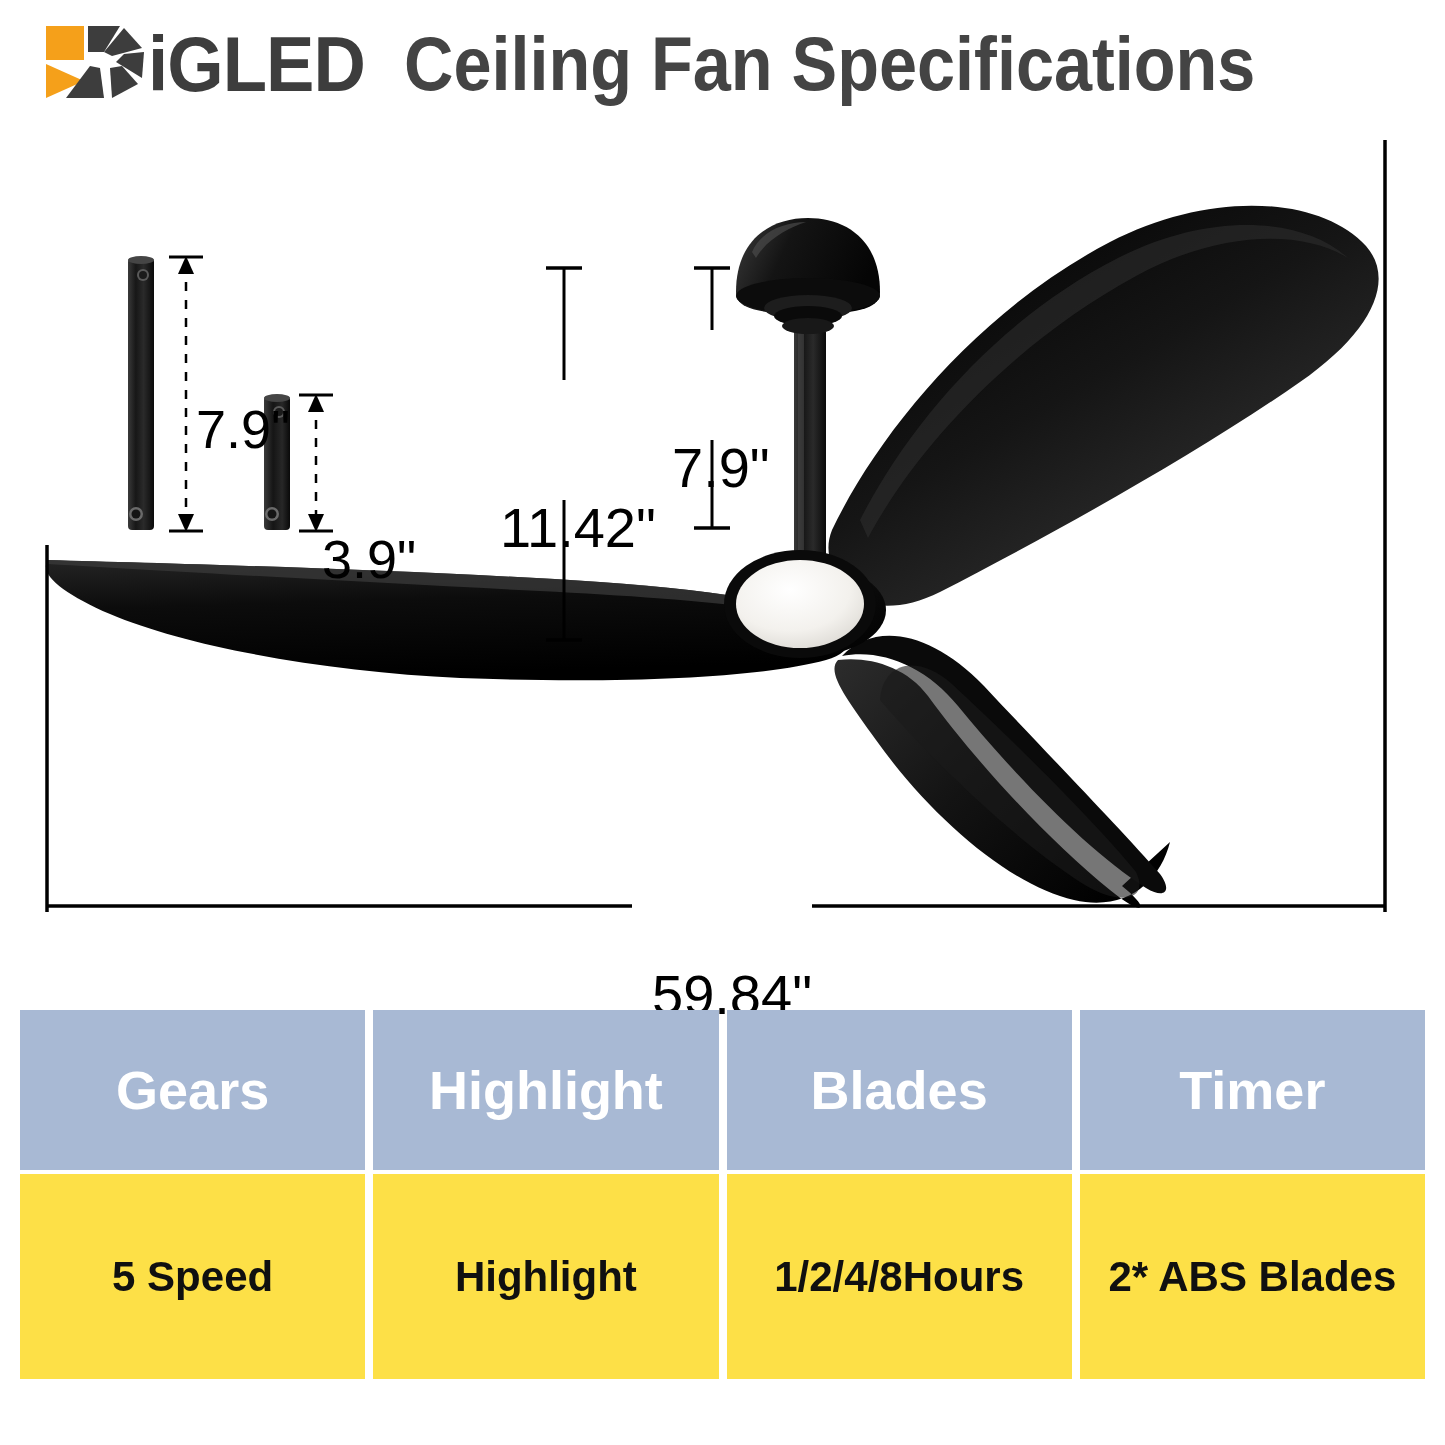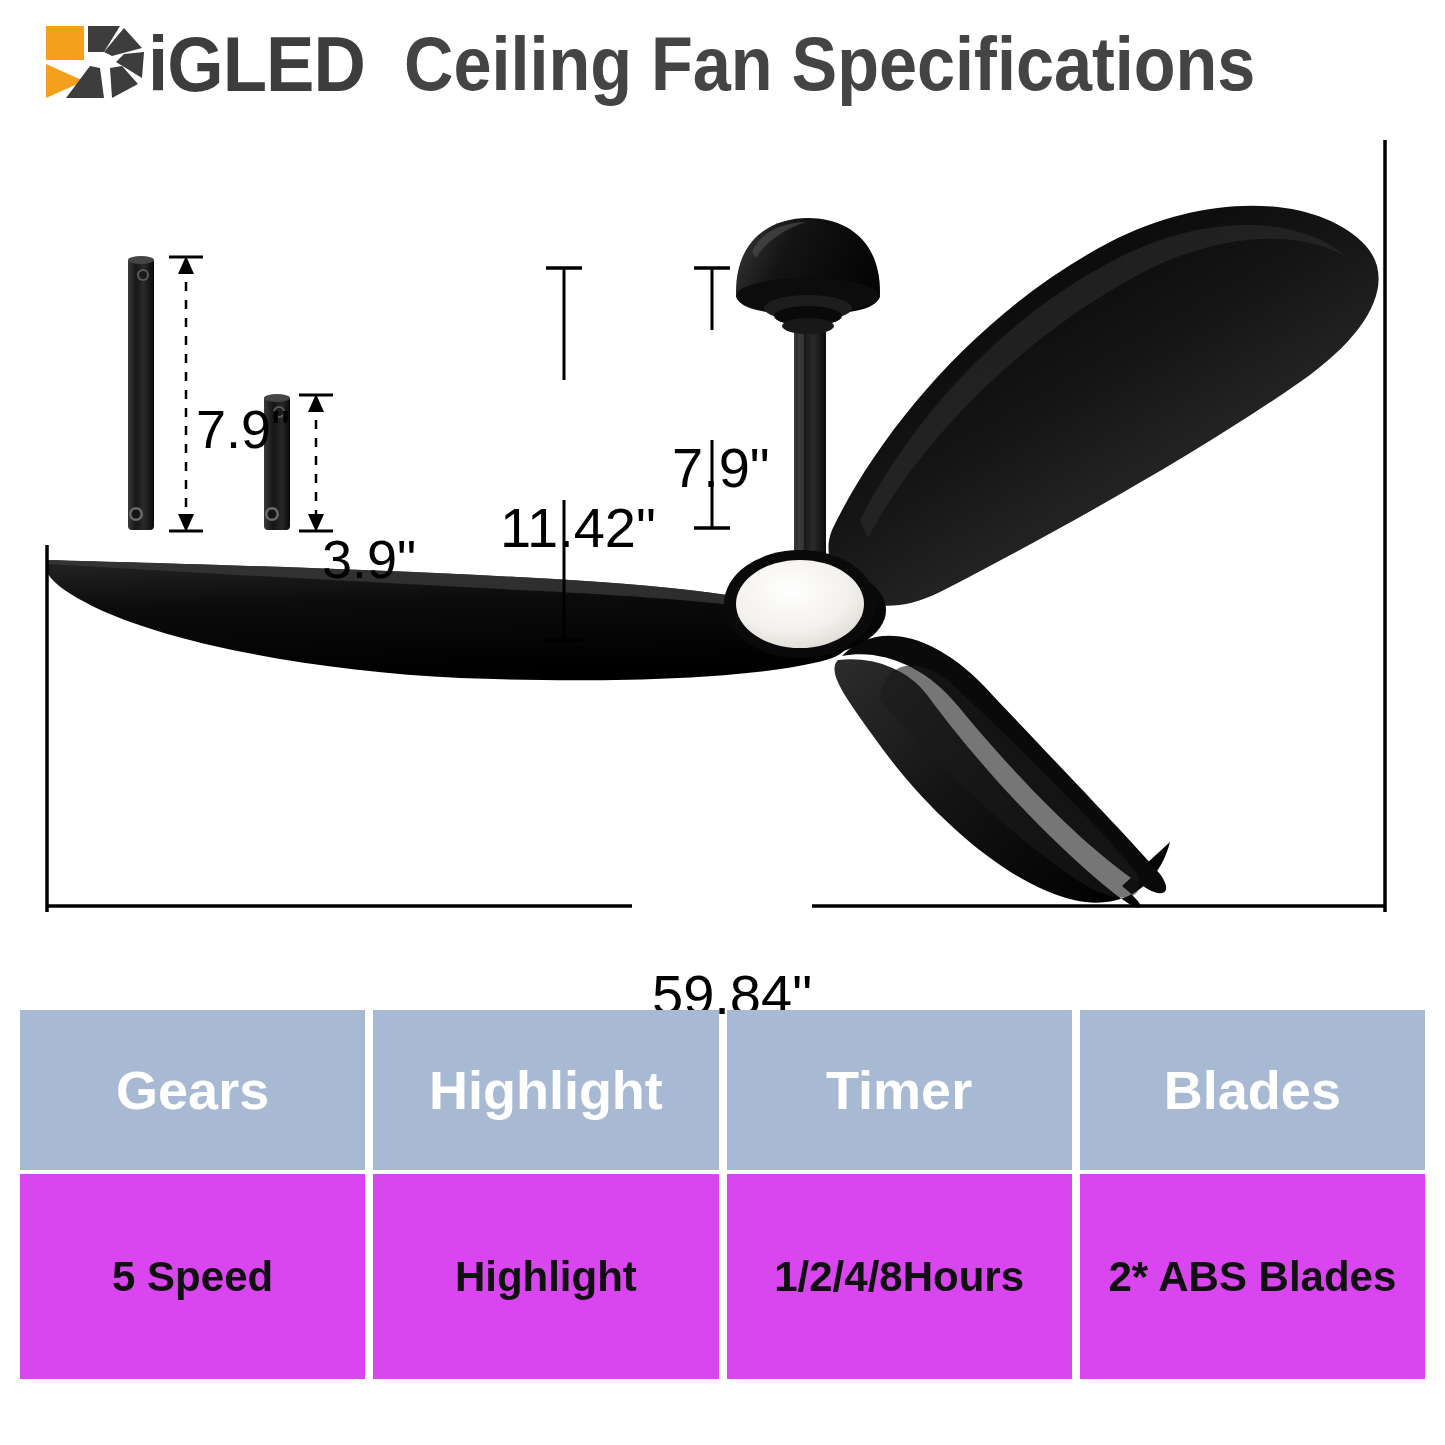--- a/index.html
+++ b/index.html
@@ -92,21 +92,21 @@
     display: flex;
     width: 100%;
   }
   .trow.header-row .tcell {
     background: #a8b9d4;
     color: #ffffff;
     height: 160px;
     font-size: 54px;
   }
   .trow.body-row .tcell {
-    background: #d946ef;
+    background: #fde047;
     color: #101010;
     height: 205px;
     font-size: 42px;
   }
   .tcell {
     flex: 1 1 0;
     display: flex;
     align-items: center;
     justify-content: center;
     box-sizing: border-box;
@@ -342,22 +342,22 @@
   <div class="dimlabel" id="dim-height-rod">7.9"</div>
 
   <div class="dimlabel" id="dim-width">59.84"</div>
 </div>
 
 <div id="spec-table">
 
   <div class="trow header-row">
     <div class="tcell">Gears</div>
     <div class="tcell">Highlight</div>
+    <div class="tcell">Blades</div>
     <div class="tcell">Timer</div>
-    <div class="tcell">Blades</div>
   </div>
 
   <div class="row-gap"></div>
 
   <div class="trow body-row">
     <div class="tcell">5 Speed</div>
     <div class="tcell">Highlight</div>
     <div class="tcell">1/2/4/8Hours</div>
     <div class="tcell">2* ABS Blades</div>
   </div>

